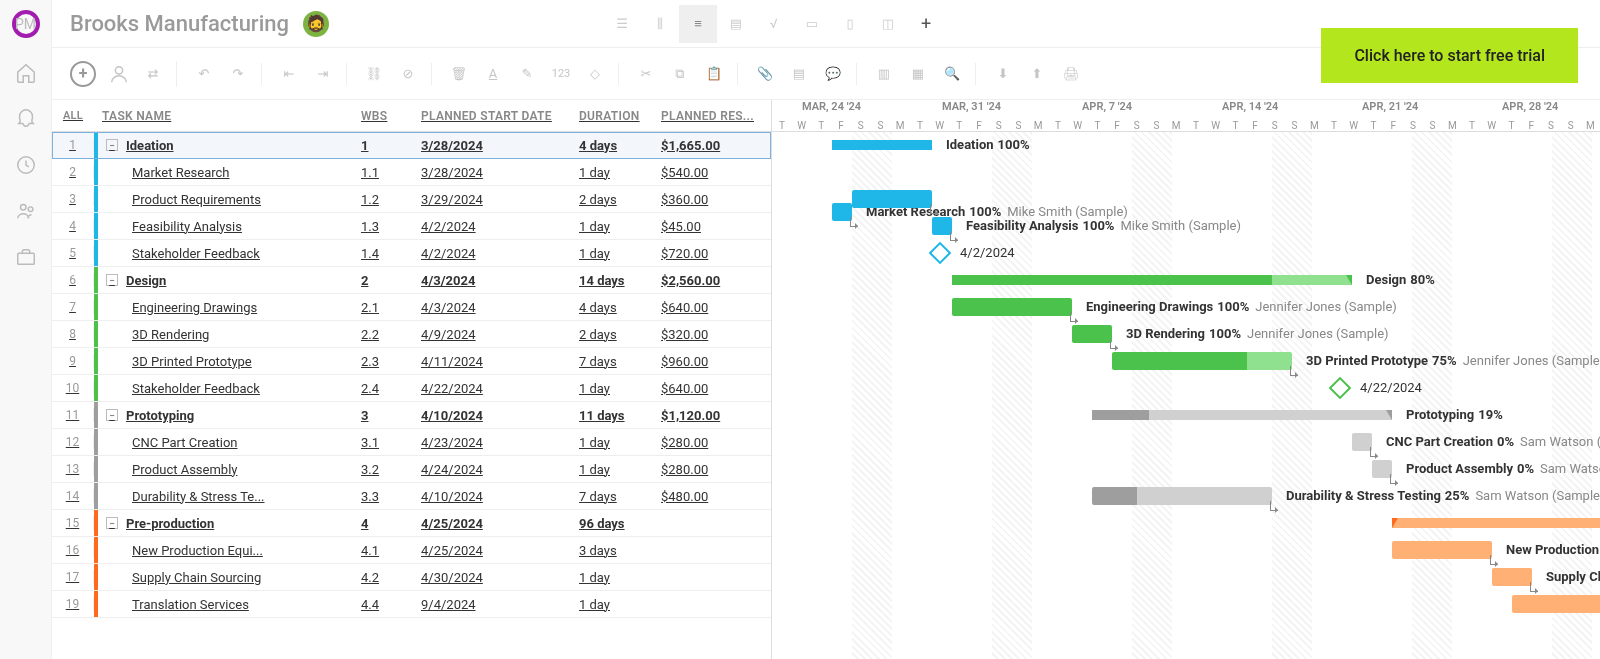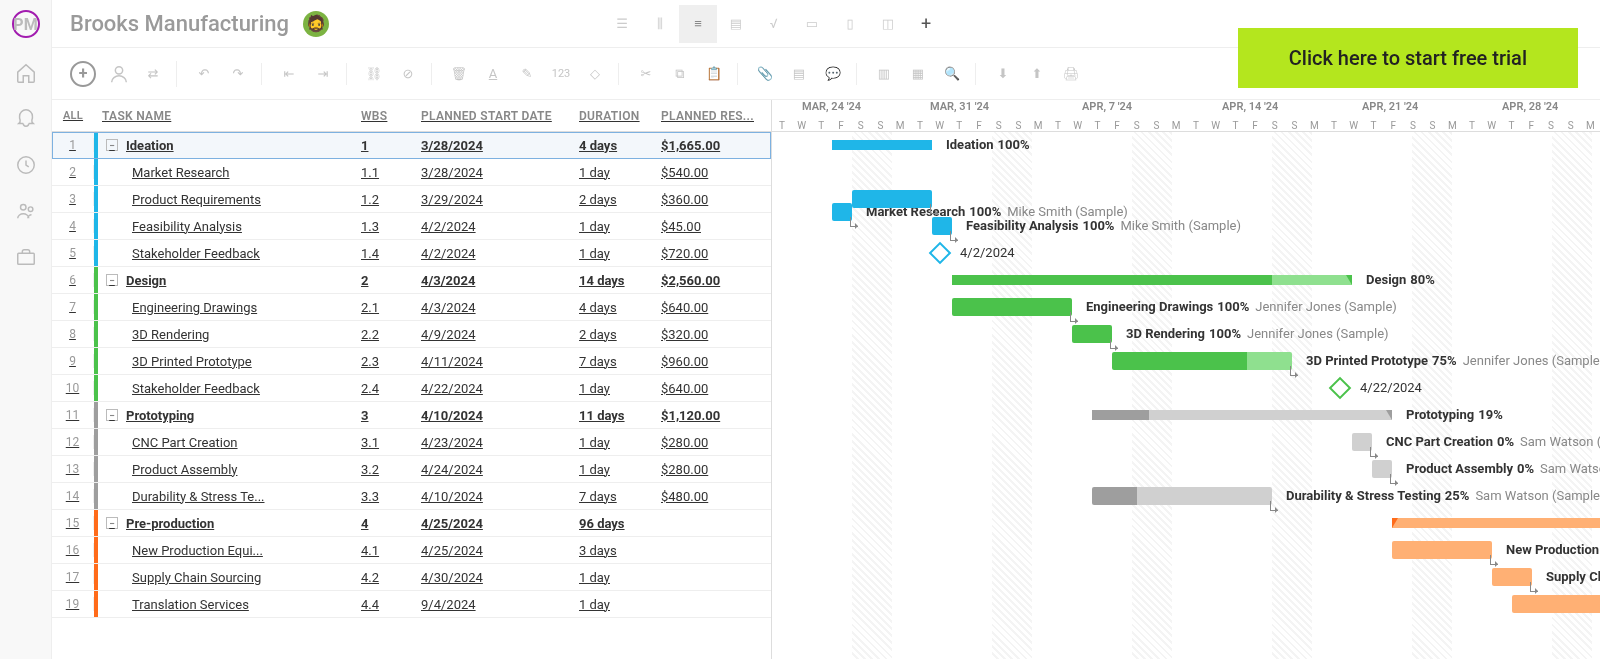--- a/index.html
+++ b/index.html
@@ -1,19 +1,19 @@
 <!DOCTYPE html>
 <html><head>
 <meta charset="utf-8">
 <style>
 * { margin: 0; padding: 0; box-sizing: border-box; }
 body { font-family: -apple-system, BlinkMacSystemFont, "Segoe UI", Roboto, sans-serif; font-size: 13px; color: #333; overflow: hidden; width: 1600px; height: 659px; background: #fff; position: relative; }
 .layout { display: flex; height: 100%; }
 .sidebar { width: 52px; background: #f8f8f8; border-right: 1px solid #eee; display: flex; flex-direction: column; align-items: center; padding-top: 10px; gap: 24px; }
-.sidebar .logo { width: 28px; height: 28px; border: 2px solid #a21caf; border-radius: 50%; display:flex;align-items:center;justify-content:center;color:#bbb;font-size:16px;font-weight:700; }
+.sidebar .logo { width: 28px; height: 28px; border: 4px solid #a21caf; border-radius: 50%; display:flex;align-items:center;justify-content:center;color:#bbb;font-size:14px;font-weight:400; }
 .sidebar .icon { width:22px; height:22px; color:#bbb; display:flex;align-items:center;justify-content:center; }
 .main { flex: 1; display: flex; flex-direction: column; }
 .header { height: 48px; display: flex; align-items: center; padding: 0 18px; border-bottom: 1px solid #eee; gap: 14px; }
 .project-title { font-size: 22px; font-weight: 500; color: #9a9a9a; }
 .avatar { width: 26px; height: 26px; border-radius: 50%; background: #7cb342; display:flex;align-items:center;justify-content:center;font-size:16px; }
 .view-switch { margin-left: 260px; display:flex; gap:0; align-items:center; }
 .view-btn { width:38px; height:38px; display:flex;align-items:center;justify-content:center; color:#ccc; cursor:pointer;}
 .view-btn.active { background:#efefef; color:#888; }
 .toolbar { height: 52px; display:flex; align-items:center; padding: 0 18px; gap: 16px; border-bottom:1px solid #eee;}
 .tb-group { display:flex; align-items:center; gap:12px; padding-right:12px; border-right:1px solid #eee;}
@@ -56,21 +56,21 @@
 .bar-label .pct { font-weight:700; margin-left:4px;}
 .bar-label .assignee { color:#888; margin-left:6px; font-weight:400;}
 .summary-bar { position:absolute; height:10px; top:8px; }
 .summary-bar::before, .summary-bar::after { content:''; position:absolute; top:0; width:0; height:0; border-top:10px solid currentColor; }
 .summary-bar::before { left:0; border-right:6px solid transparent; }
 .summary-bar::after { right:0; border-left:6px solid transparent; }
 .milestone { position:absolute; width:16px; height:16px; top:5px; transform:rotate(45deg); border:2px solid; background:#fff;}
 .dep-link { position:absolute; width:8px; height:10px; border-left:1px solid #888; border-bottom:1px solid #888; }
 .dep-link::after { content:''; position:absolute; right:-3px; bottom:-3px; border:3px solid transparent; border-left-color:#888;}
 .cta-arrow { position:absolute; top:8px; right:400px; z-index:100;}
-.cta-btn { position:absolute; top:28px; right:22px; z-index:100; background:#b4e61e; padding:18px 51px; font-size:20px; font-weight:500; color:#222; cursor:pointer;}
+.cta-btn { position:absolute; top:28px; right:22px; z-index:100; background:#b4e61e; padding:18px 33px; font-size:16px; font-weight:500; color:#222; cursor:pointer;}
 svg { width:100%; height:100%; }
 </style>
 </head>
 <body>
 
 <div class="layout">
   <div class="sidebar">
     <div class="logo">PM</div>
     <div class="icon">
         <svg viewBox="0 0 24 24" fill="none" stroke="currentColor" stroke-width="1.6">
@@ -398,21 +398,21 @@
               <div class="c-date">9/4/2024</div>
               <div class="c-dur">1 day</div>
               <div class="c-res"></div>
             </div>
           </div>
       </div>
 
       <div class="gantt">
         <div class="gantt-head" id="gantt-head">
             <div class="week-label" style="left: 30px;">MAR, 24 '24</div>
-            <div class="week-label" style="left: 158px;">MAR, 31 '24</div>
+            <div class="week-label" style="left: 170px;">MAR, 31 '24</div>
             <div class="week-label" style="left: 310px;">APR, 7 '24</div>
             <div class="week-label" style="left: 450px;">APR, 14 '24</div>
             <div class="week-label" style="left: 590px;">APR, 21 '24</div>
             <div class="week-label" style="left: 730px;">APR, 28 '24</div>
             <div class="day-labels">
               <span>T</span>
               <span>W</span>
               <span>T</span>
               <span>F</span>
               <span>S</span>

